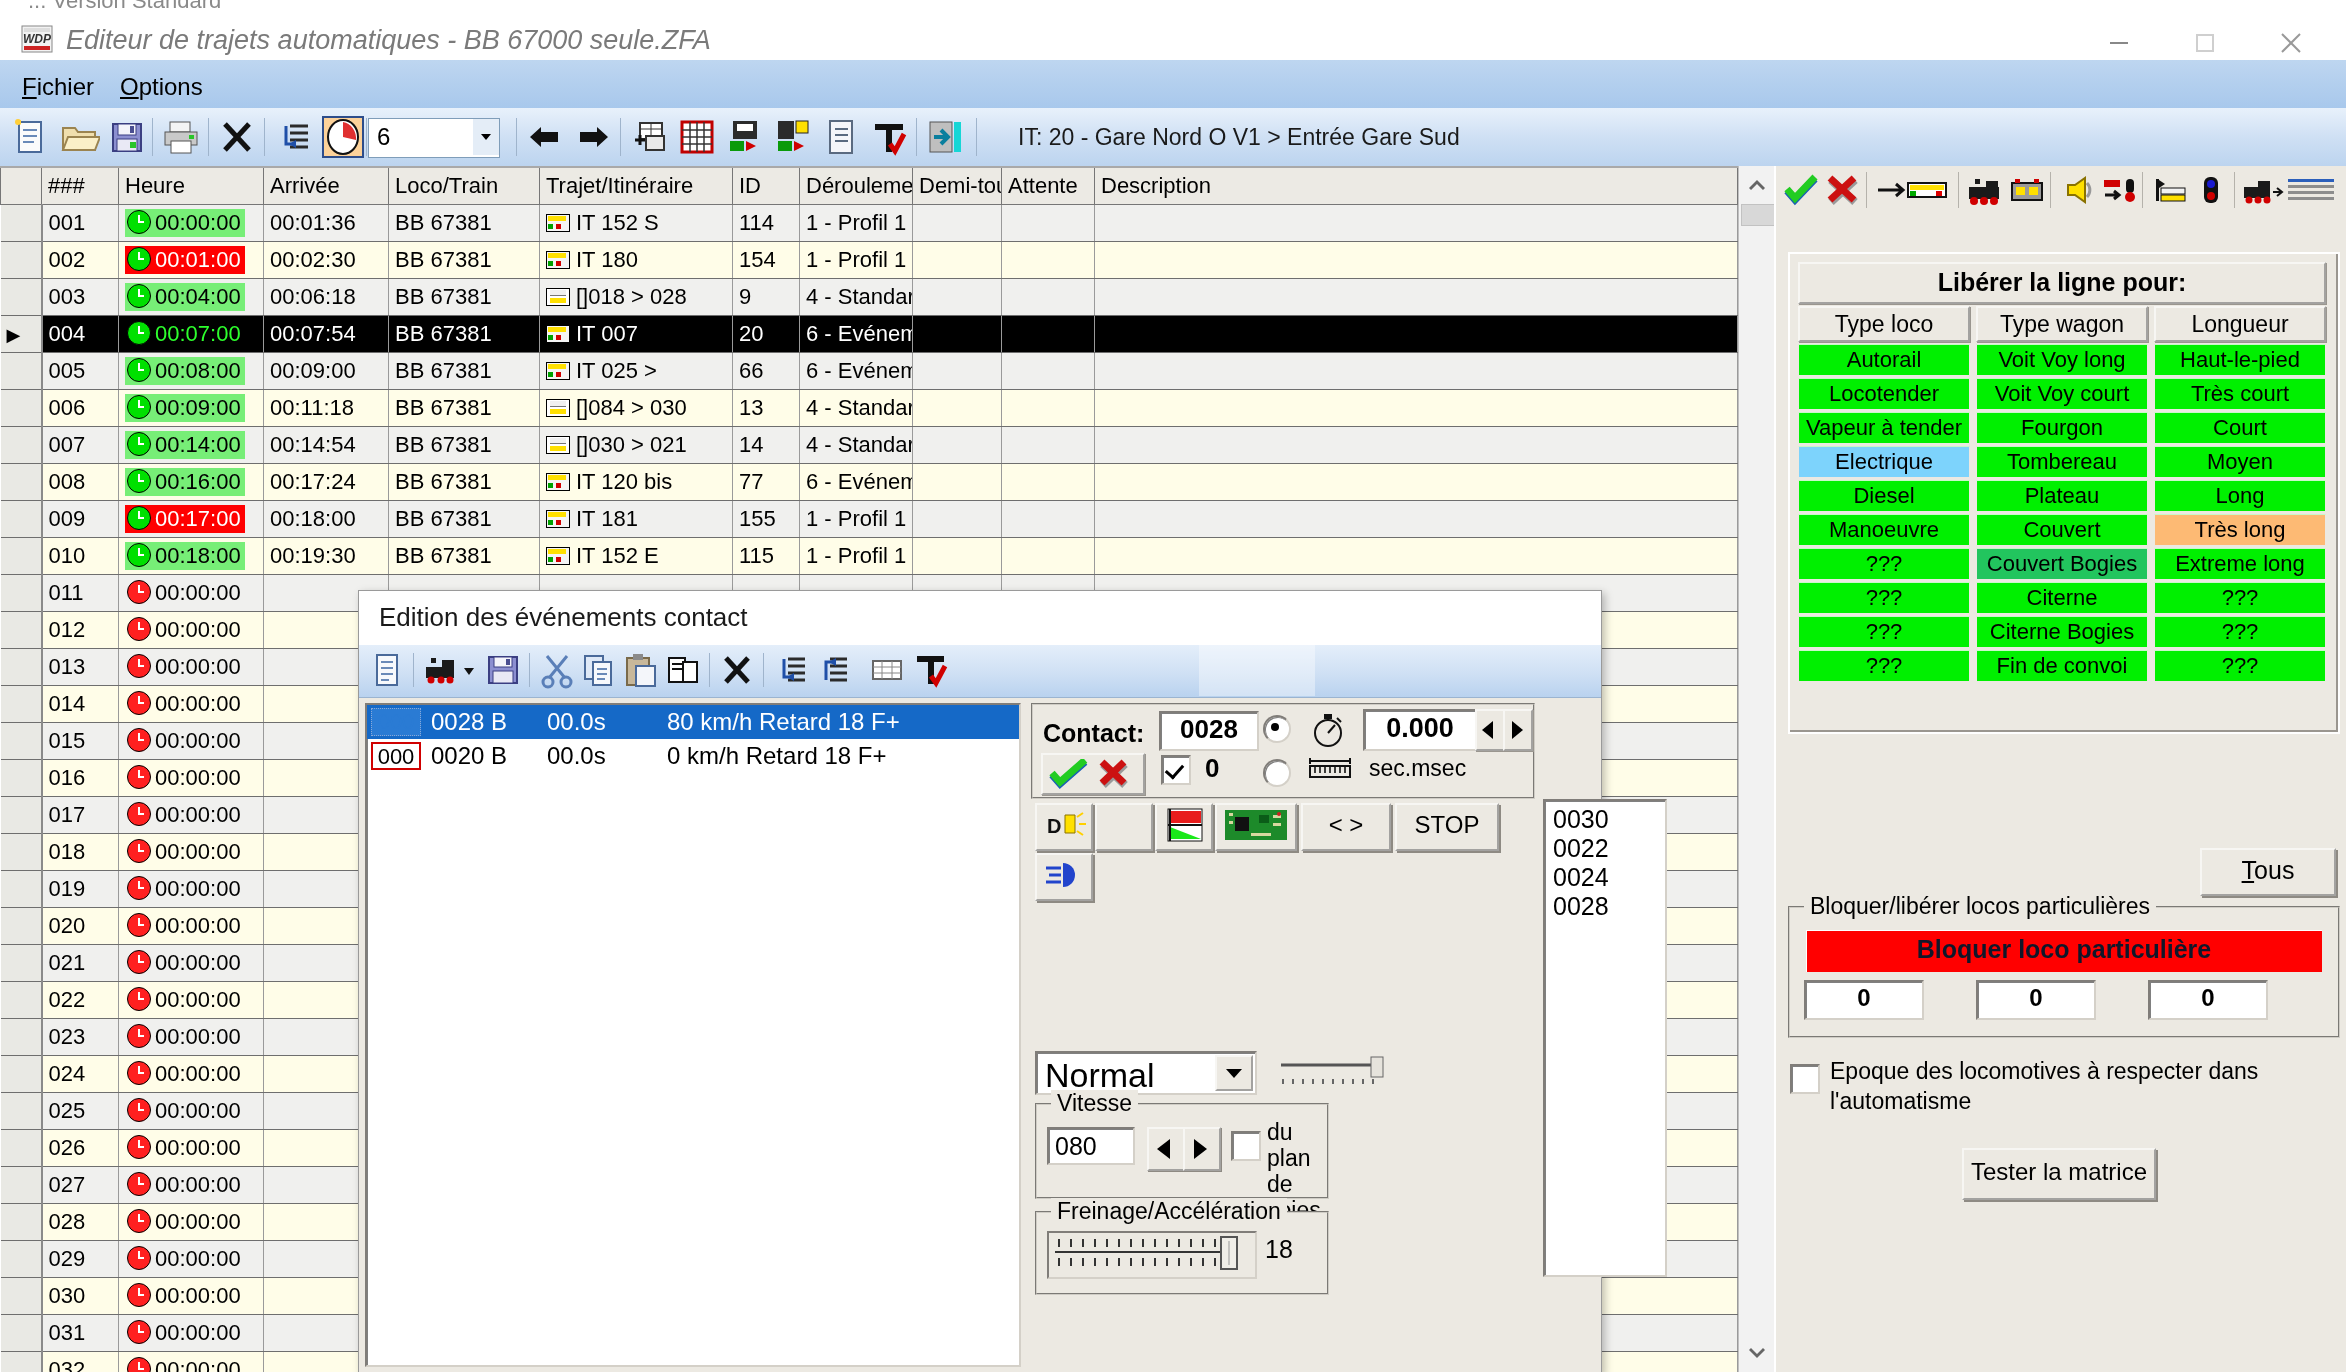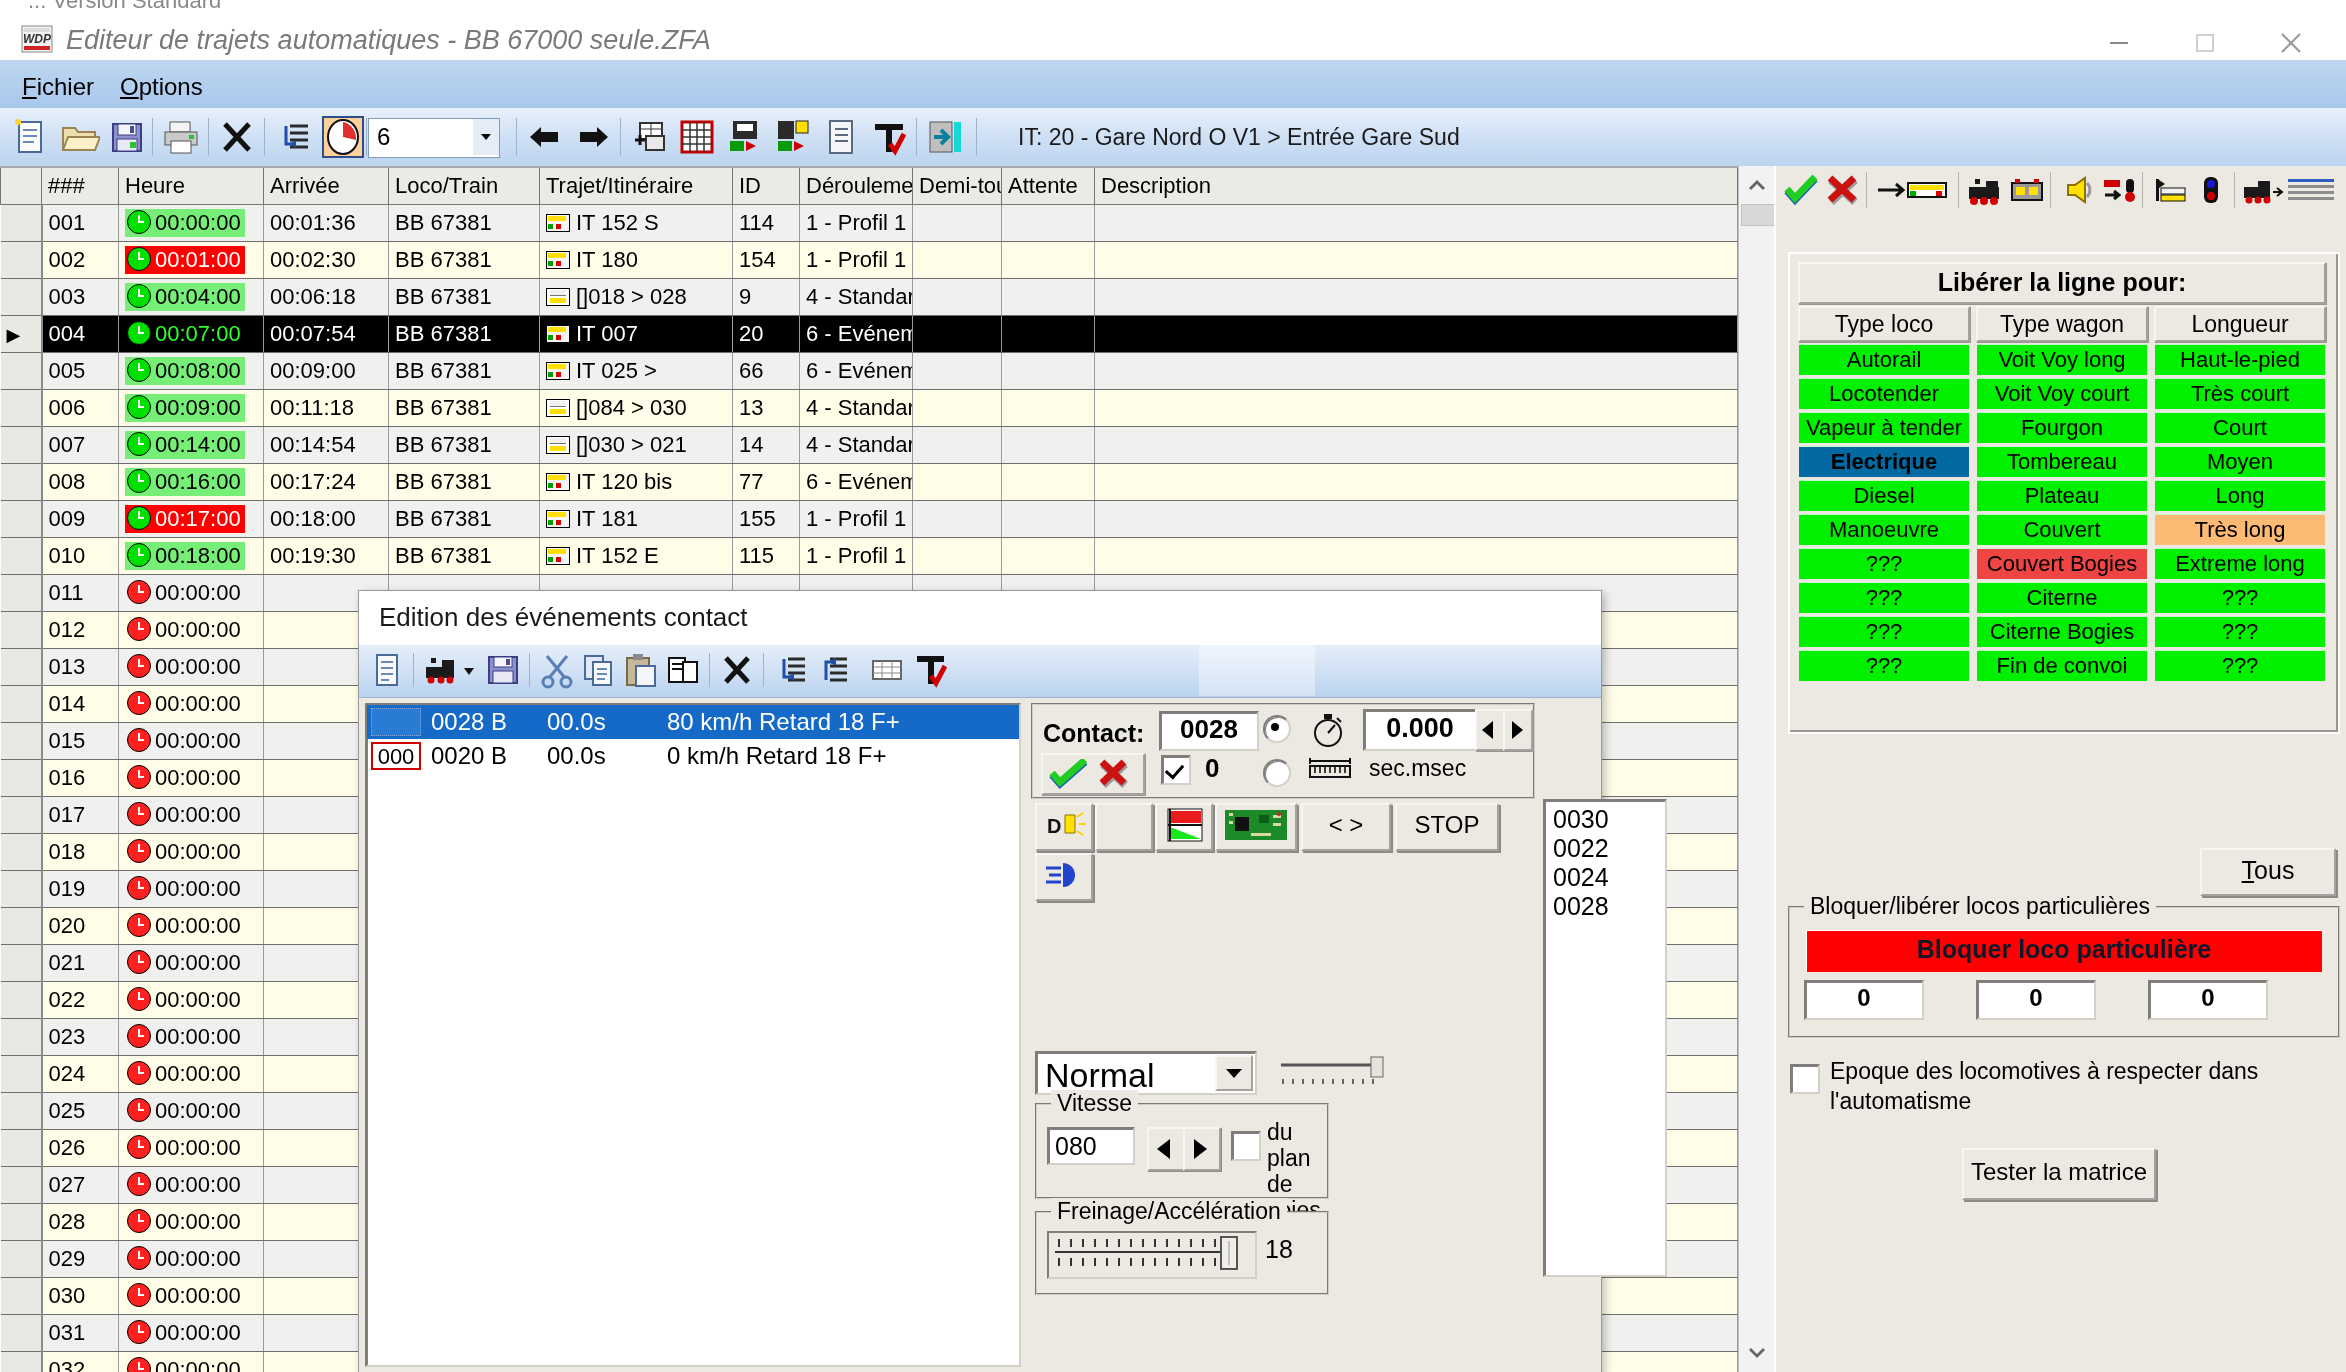--- a/index.html
+++ b/index.html
@@ -990,39 +990,39 @@
     </div>
 
     <div class="matrix">
       <div class="mhead">Libérer la ligne pour:</div>
       <div class="mcol mcol1">
         <div class="mcolhead">Type loco</div>
         <div id="mcol1-items">
             <div class="mbtn" style="background: rgb(0, 240, 0);">Autorail</div>
             <div class="mbtn" style="background: rgb(0, 240, 0);">Locotender</div>
             <div class="mbtn" style="background: rgb(0, 240, 0);">Vapeur à tender</div>
-            <div class="mbtn" style="background: #0369a1; font-weight: bold;">Electrique</div>
+            <div class="mbtn" style="background: #7dd3fc;">Electrique</div>
             <div class="mbtn" style="background: rgb(0, 240, 0);">Diesel</div>
             <div class="mbtn" style="background: rgb(0, 240, 0);">Manoeuvre</div>
             <div class="mbtn" style="background: rgb(0, 240, 0);">???</div>
             <div class="mbtn" style="background: rgb(0, 240, 0);">???</div>
             <div class="mbtn" style="background: rgb(0, 240, 0);">???</div>
             <div class="mbtn" style="background: rgb(0, 240, 0);">???</div>
           </div>
       </div>
       <div class="mcol mcol2">
         <div class="mcolhead">Type wagon</div>
         <div id="mcol2-items">
             <div class="mbtn" style="background: rgb(0, 240, 0);">Voit Voy long</div>
             <div class="mbtn" style="background: rgb(0, 240, 0);">Voit Voy court</div>
             <div class="mbtn" style="background: rgb(0, 240, 0);">Fourgon</div>
             <div class="mbtn" style="background: rgb(0, 240, 0);">Tombereau</div>
             <div class="mbtn" style="background: rgb(0, 240, 0);">Plateau</div>
             <div class="mbtn" style="background: rgb(0, 240, 0);">Couvert</div>
-            <div class="mbtn" style="background: #ef4444;">Couvert Bogies</div>
+            <div class="mbtn" style="background: #22c55e;">Couvert Bogies</div>
             <div class="mbtn" style="background: rgb(0, 240, 0);">Citerne</div>
             <div class="mbtn" style="background: rgb(0, 240, 0);">Citerne Bogies</div>
             <div class="mbtn" style="background: rgb(0, 240, 0);">Fin de convoi</div>
           </div>
       </div>
       <div class="mcol mcol3">
         <div class="mcolhead">Longueur</div>
         <div id="mcol3-items">
             <div class="mbtn" style="background: rgb(0, 240, 0);">Haut-le-pied</div>
             <div class="mbtn" style="background: rgb(0, 240, 0);">Très court</div>

